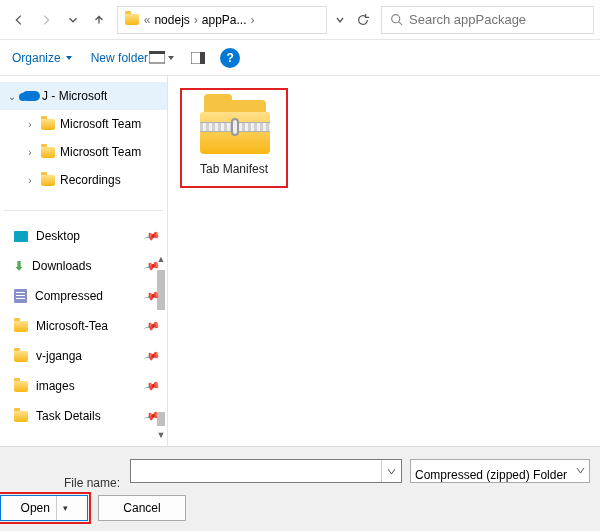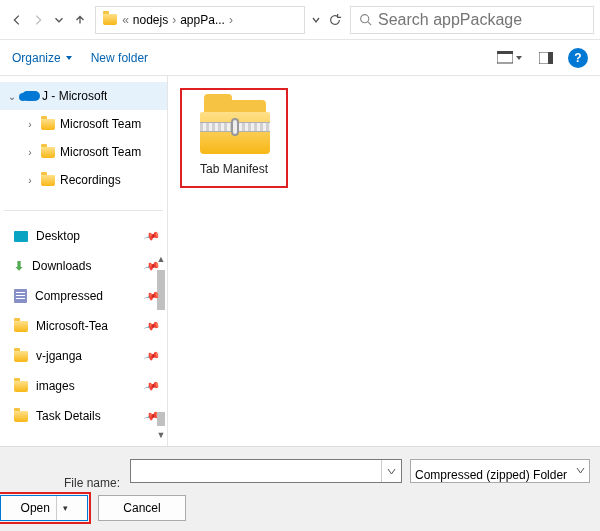--- a/index.html
+++ b/index.html
@@ -9,24 +9,24 @@
   .topbar { height: 40px; display: flex; align-items: center; padding: 0 6px; gap: 0; border-bottom: 1px solid #e5e5e5; }
   .nav-btn { width: 30px; height: 30px; display: flex; align-items: center; justify-content: center; color: #444; }
   .nav-btn svg { width: 14px; height: 14px; }
   .breadcrumb { flex: 0 0 auto; display: flex; align-items: center; border: 1px solid #ddd; height: 28px; margin: 0 4px; padding: 0 6px; width: 210px; gap: 4px; }
   .bc-icon { width:16px; height:16px; display:inline-flex; align-items:center; justify-content:center;}
   .bc-sep { color:#777; }
   .bc-text { white-space: nowrap; overflow:hidden; text-overflow: ellipsis; }
   .bc-drop { width:20px; display:flex; align-items:center; justify-content:center; color:#555;}
   .refresh-btn { width:32px; height:28px; display:flex; align-items:center; justify-content:center; }
   .search { flex: 1; border: 1px solid #ddd; height: 28px; margin-left: 4px; display: flex; align-items: center; padding: 0 8px; gap: 6px; color:#666; }
-  .search input { border:none; outline:none; flex:1; font-size:16px; color:#0c4a6e; }
-
-  
-  .cmdbar { height: 36px; display:flex; align-items:center; justify-content:space-between; padding: 0 12px; border-bottom: 1px solid #e5e5e5; }
+  .search input { border:none; outline:none; flex:1; font-size:13px; color:#0c4a6e; }
+
+  
+  .cmdbar { height: 36px; display:flex; align-items:center; justify-content:flex-start; padding: 0 12px; border-bottom: 1px solid #e5e5e5; }
   .cmd-left { display:flex; gap:18px; align-items:center;}
   .organize { color:#0063b1; display:flex; align-items:center; gap:4px;}
   .newfolder { color:#0063b1; }
   .cmd-right { display:flex; align-items:center; gap:8px; }
   .icon-btn { width:28px; height:24px; display:flex; align-items:center; justify-content:center; color:#444;}
   .help { width:20px; height:20px; border-radius:50%; background:#0078d4; color:#fff; display:flex; align-items:center; justify-content:center; font-size:12px; font-weight:bold;}
 
   
   .main { flex:1; display:flex; overflow:hidden; }
   .sidebar { width:168px; border-right: 1px solid #e5e5e5; display:flex; flex-direction:column; position:relative; }

